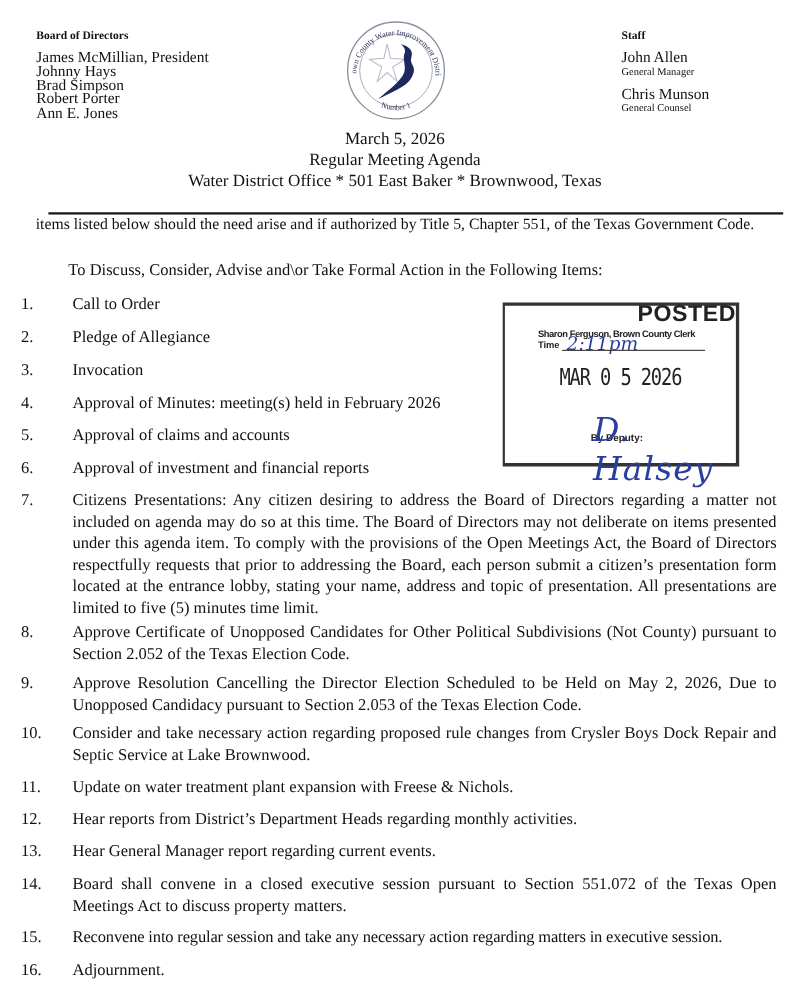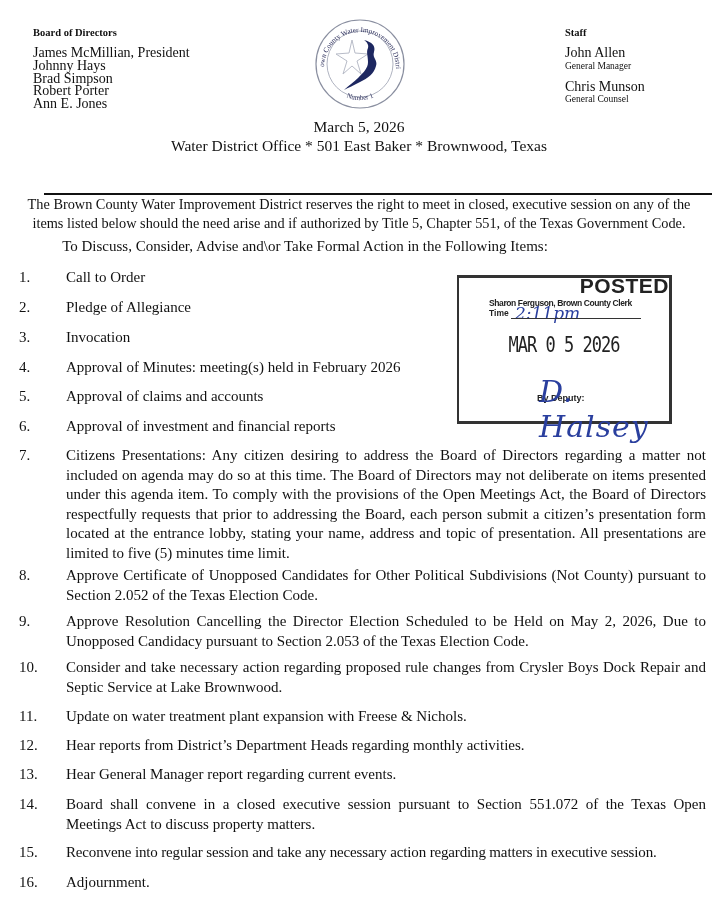--- a/index.html
+++ b/index.html
@@ -65,27 +65,27 @@
   <div style="height:9px"></div>
   <div class="hdr-line">John Allen</div>
   <div class="hdr-line small">General Manager</div>
   <div style="height:8px"></div>
   <div class="hdr-line">Chris Munson</div>
   <div class="hdr-line small">General Counsel</div>
 </div>
 
 <div class="abs center-block" style="top:117px;">
   <div>March 5, 2026</div>
+  <div>Regular Meeting Agenda</div>
   <div>Water District Office * 501 East Baker * Brownwood, Texas</div>
 </div>
 
 <div class="abs rule"></div>
 
 <div class="abs notice">
-  <div>The Brown County Water Improvement District reserves the right to meet in closed, executive session on any of the</div>
   <div>items listed below should the need arise and if authorized by Title 5, Chapter 551, of the Texas Government Code.</div>
 </div>
 
 <div class="abs discuss">To Discuss, Consider, Advise and\or Take Formal Action in the Following Items:</div>
 
 <div class="abs stamp">
   <div class="stamp-posted">POSTED</div>
   <div class="stamp-clerk">Sharon Ferguson, Brown County Clerk</div>
   <div class="stamp-time">Time</div>
   <div class="stamp-time-hand">2:11pm</div>

